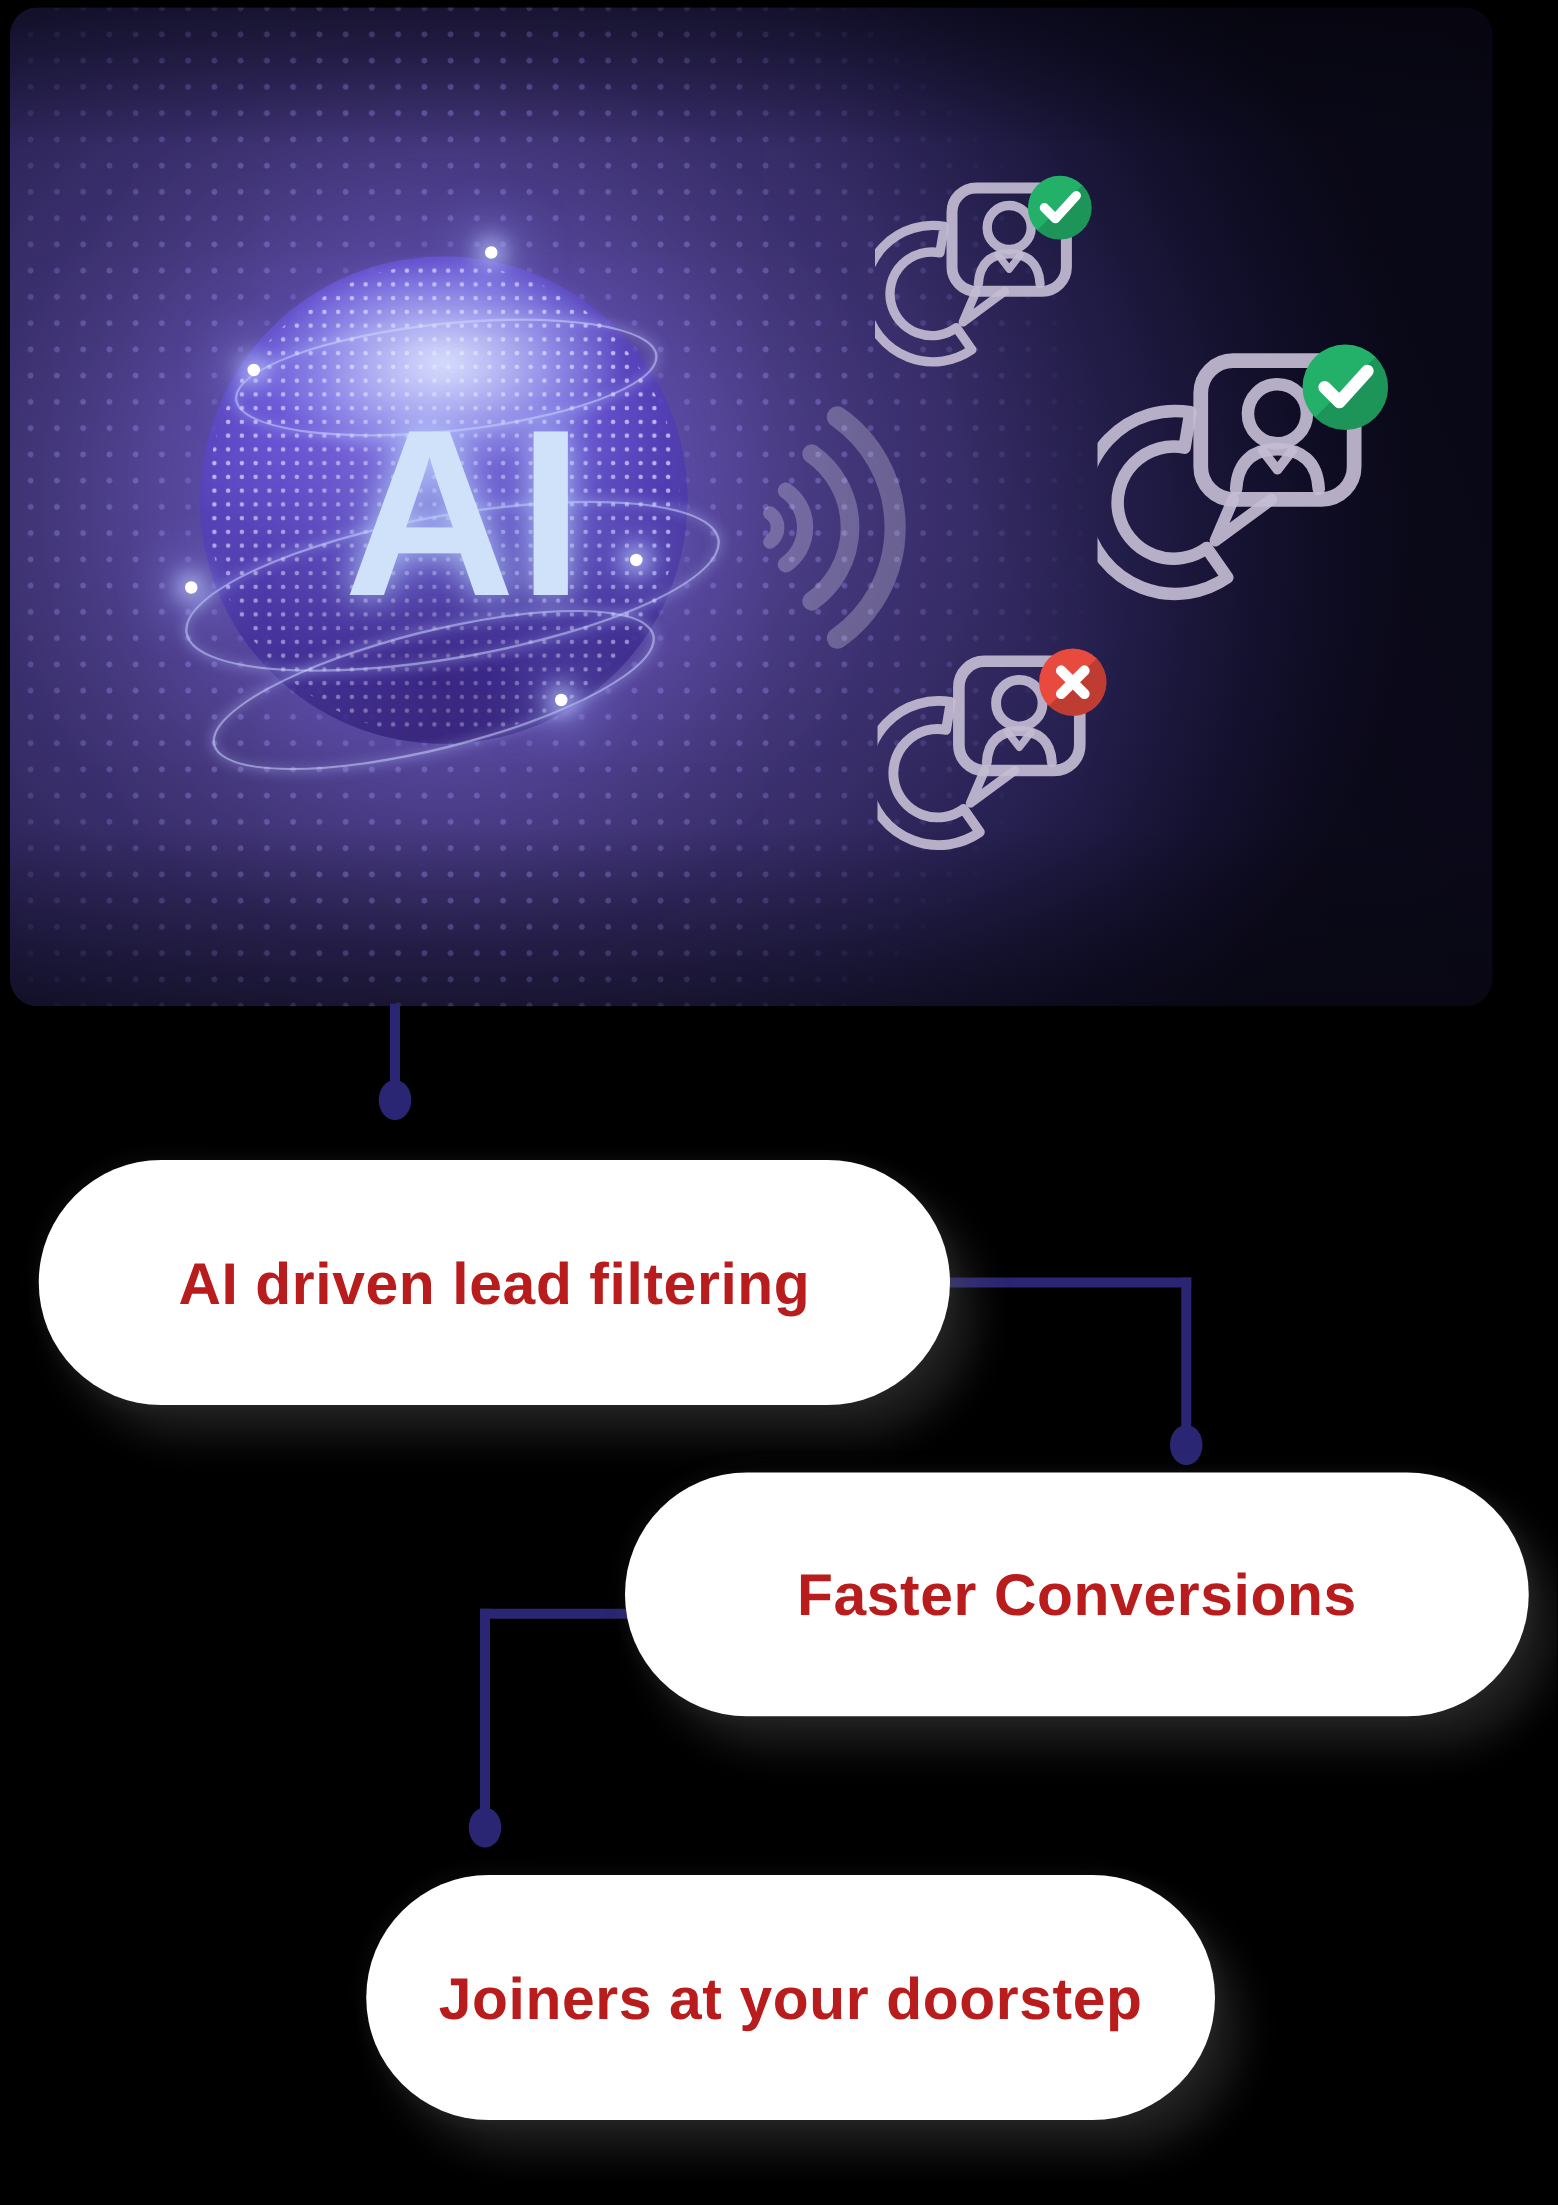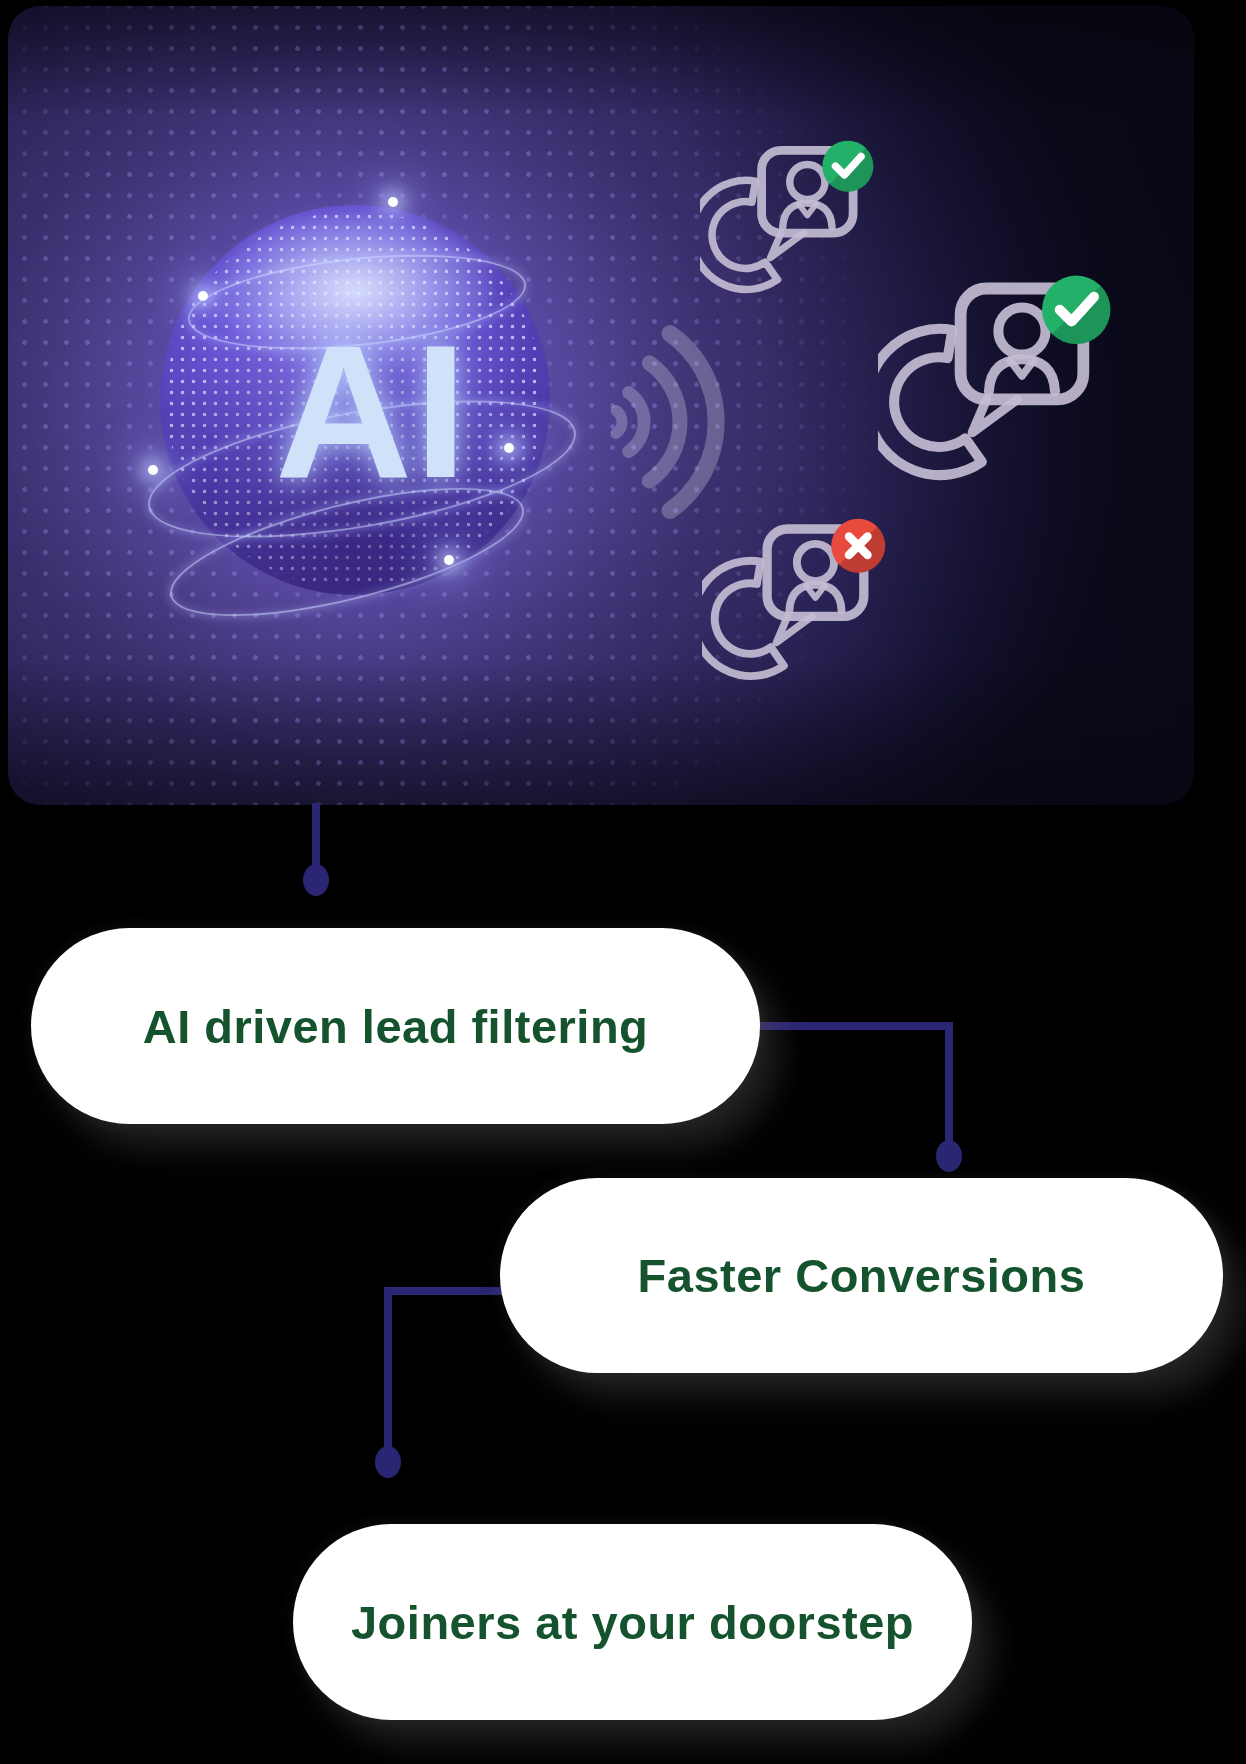--- a/index.html
+++ b/index.html
@@ -3,21 +3,21 @@
 <meta charset="utf-8">
 <style>
   html,body{margin:0;padding:0;background:#000;}
   .page{
     position:relative;width:1246px;height:1764px;background:#000;overflow:hidden;
     font-family:"Liberation Sans","DejaVu Sans",sans-serif;
   }
   
   .hero{
     position:absolute;left:8px;top:6px;width:1186px;height:799px;
-    border-radius:32px;overflow:hidden;
+    border-radius:22px;overflow:hidden;
     background-color:#0c0a1c;
     background-image:
       linear-gradient(180deg, rgba(4,4,12,0.55) 0%, rgba(4,4,12,0) 14%),
       linear-gradient(0deg, rgba(6,6,14,0.55) 0%, rgba(6,6,14,0) 18%),
       linear-gradient(250deg, rgba(6,6,16,0.6) 0%, rgba(6,6,16,0) 38%),
       radial-gradient(780px 660px at 347px 394px, #5a4d9b 0%, #4c3f86 30%, #3a2f6c 50%, #262050 70%, #141130 88%, #0c0a1c 100%);
   }
   .dot-halo{
     position:absolute;left:-183px;top:-136px;width:1060px;height:1060px;
     background-image:radial-gradient(rgba(150,140,228,0.5) 2px, transparent 2.7px);
@@ -80,25 +80,25 @@
   .v3{left:384px;top:1287px;width:8px;height:162px;}
   .d3{left:375px;top:1446px;}
   
   .pill{
     position:absolute;background:#ffffff;border-radius:98px;
     display:flex;align-items:center;justify-content:center;
     box-shadow:20px 24px 32px rgba(95,95,95,0.32), 0 0 18px rgba(80,80,80,0.22);
     z-index:3;
   }
   .pill-label{
-    font-size:47px;font-weight:600;color:#14532d;letter-spacing:0.5px;white-space:nowrap;
+    font-size:47px;font-weight:600;color:#b91c1c;letter-spacing:0.5px;white-space:nowrap;
   }
   .pill1{left:31px;top:928px;width:729px;height:196px;}
   .pill2{left:500px;top:1178px;width:723px;height:195px;text-align:center;}
-  .pill3{left:293px;top:1500px;width:679px;height:196px;margin-top:24px;}
+  .pill3{left:293px;top:1500px;width:679px;height:196px;}
 </style>
 </head>
 <body>
 
 <div class="page">
 
   <svg width="0" height="0" style="position:absolute" aria-hidden="true">
     <defs>
       <g id="pcontact">
 

